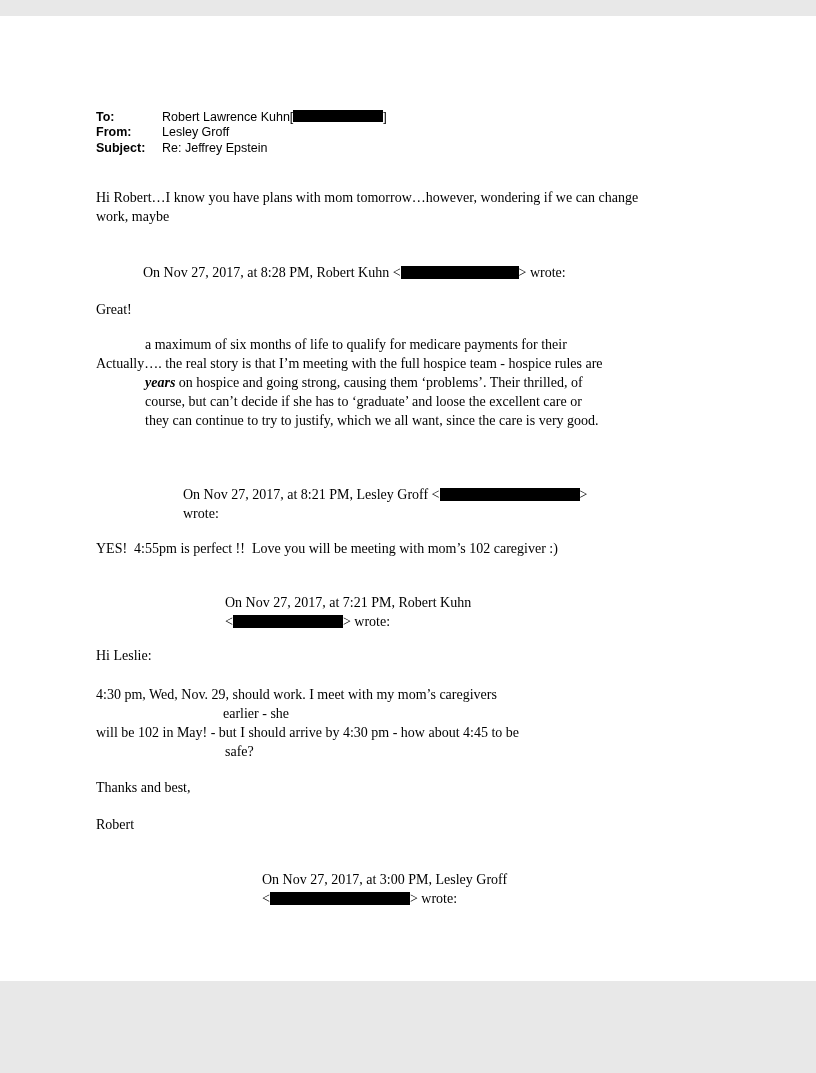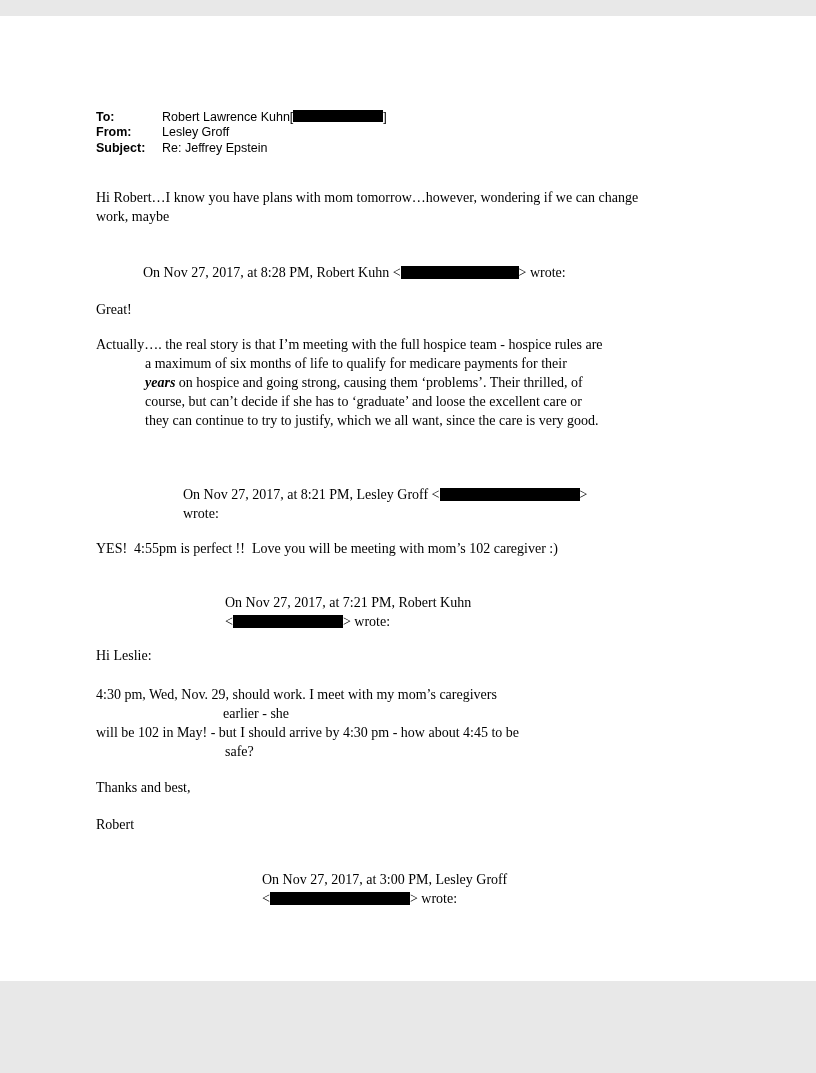--- a/index.html
+++ b/index.html
@@ -102,22 +102,22 @@
 
   <div class="block" id="b-q1">
     <div class="line"><span>On Nov 27, 2017, at 8:28 PM, Robert Kuhn &lt;</span><span class="redact r-q1"></span><span>&gt; wrote:</span></div>
   </div>
 
   <div class="block" id="b-great">
     <div class="line">Great!</div>
   </div>
 
   <div class="block" id="b-hospice">
+    <div class="line ind49">a maximum of six months of life to qualify for medicare payments for their</div>
     <div class="line">Actually…. the real story is that I’m meeting with the full hospice team - hospice rules are</div>
-    <div class="line ind49">a maximum of six months of life to qualify for medicare payments for their</div>
     <div class="line ind49"><span class="bi">years</span><span> on hospice and going strong, causing them ‘problems’. Their thrilled, of</span></div>
     <div class="line ind49">course, but can’t decide if she has to ‘graduate’ and loose the excellent care or</div>
     <div class="line ind49">they can continue to try to justify, which we all want, since the care is very good.</div>
   </div>
 
   <div class="block" id="b-q2">
     <div class="line"><span>On Nov 27, 2017, at 8:21 PM, Lesley Groff &lt;</span><span class="redact r-q2"></span><span>&gt;</span></div>
     <div class="line">wrote:</div>
   </div>
 

